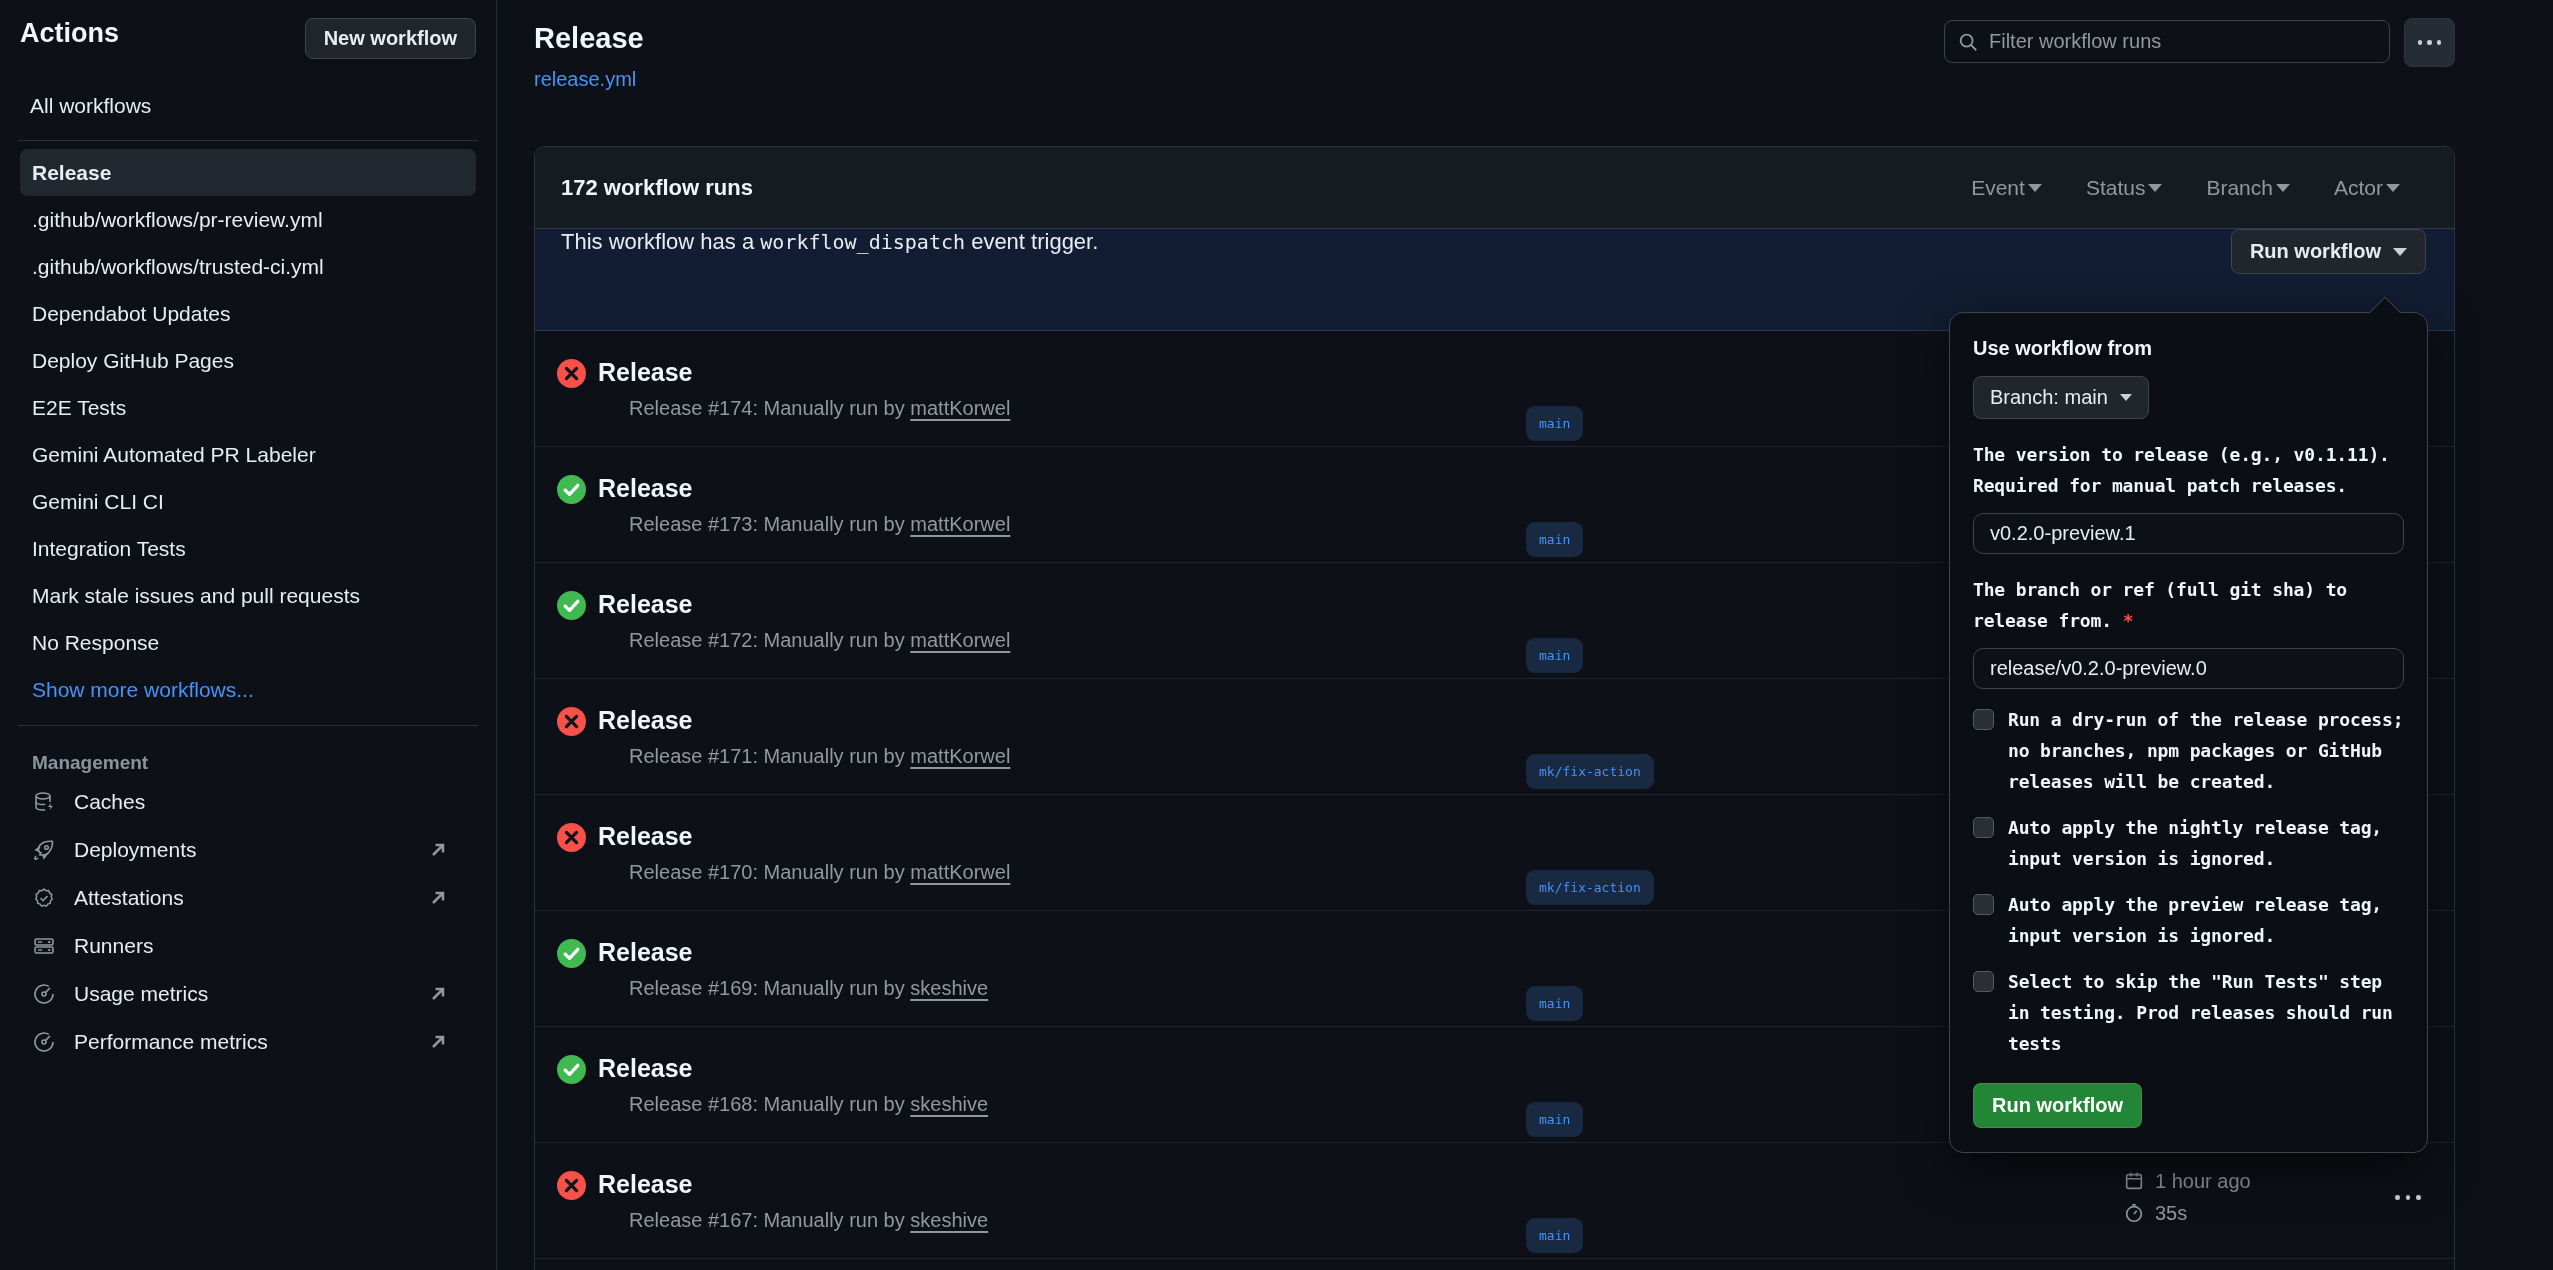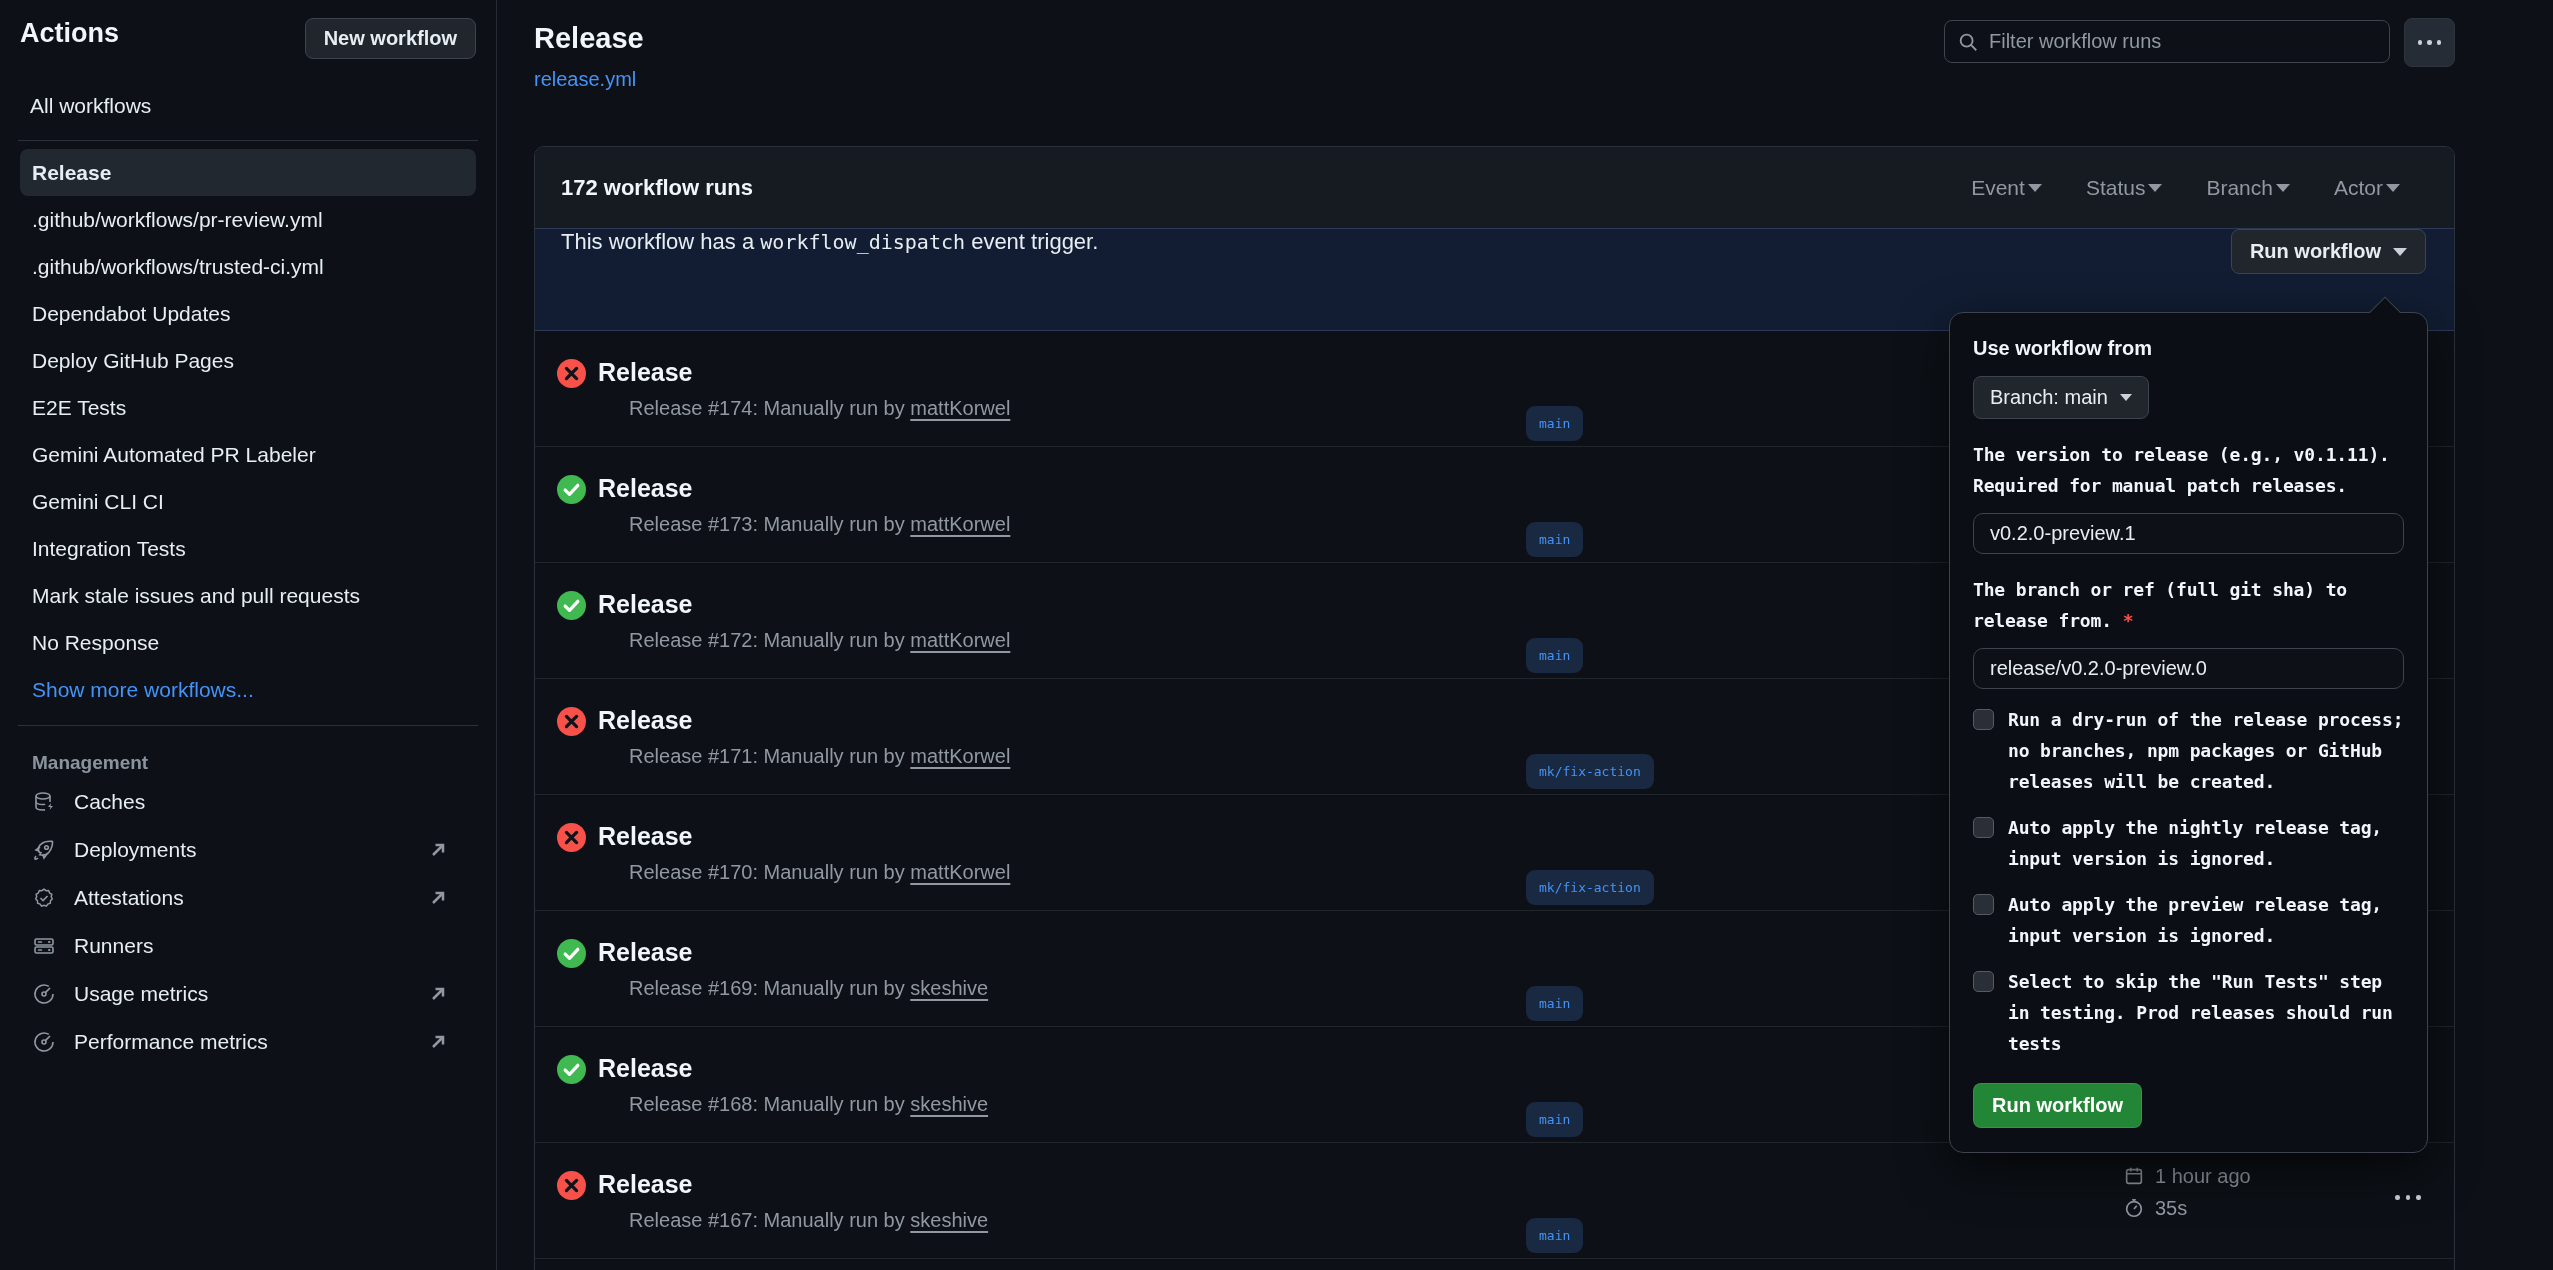--- a/index.html
+++ b/index.html
@@ -100,21 +100,21 @@
   .status-icon[data-status="success"] svg.icon-success { display:block; }
   .run-title { position:absolute; left:63px; top:27px; font-size:25px; font-weight:700; color:#f0f6fc; }
   .run-desc { position:absolute; left:63px; top:66px; font-size:20px; color:#9198a1;margin-left:31px; }
   .run-desc a { color:#9198a1; text-decoration:underline; text-underline-offset:4px; cursor:pointer; }
   .branch-badge {
     position:absolute; left:991px; top:40px; height:35px; padding:0 13px;
     background:#192941; border-radius:9px; display:flex; align-items:center;
     font-size:13px; color:#4493f8; cursor:pointer;margin-top:35px;
   }
   .row-meta { position:absolute; left:1588px; top:22px; font-size:20px; color:#9198a1; }
-  .meta-line { display:flex; gap:10px; height:32px; }
+  .meta-line { display:flex; align-items:center; gap:10px; height:32px; }
   .meta-line svg { width:22px; height:22px; stroke:#9198a1; fill:none; stroke-width:1.8; }
   .row-kebab { position:absolute; left:1852px; top:44px; display:flex; gap:6px; cursor:pointer; padding:8px; }
 
   
   .popover {
     position:absolute; left:1949px; top:312px; width:479px;
     background:#0b0e14; border:1px solid #3d444d; border-radius:14px;
     box-shadow:0 16px 48px rgba(0,0,0,0.65); z-index:50; padding:24px 23px 24px 23px;
   }
   .popover-caret {

